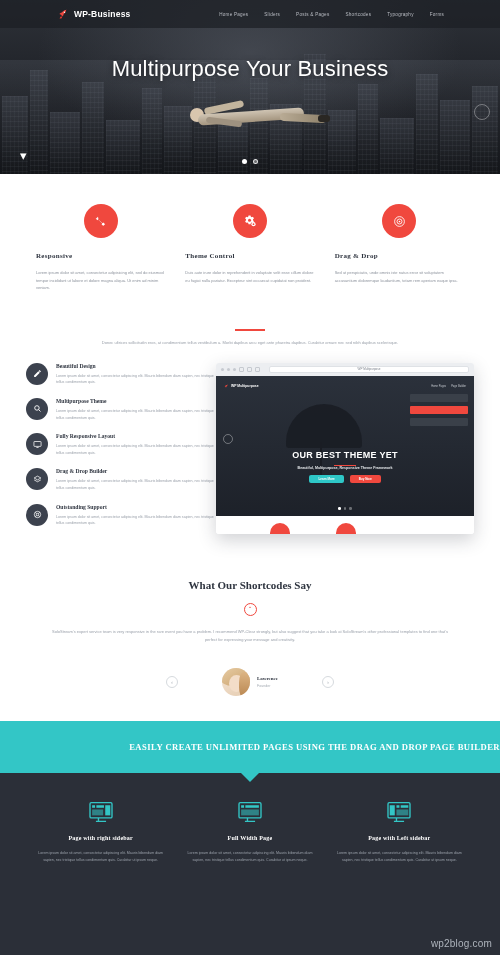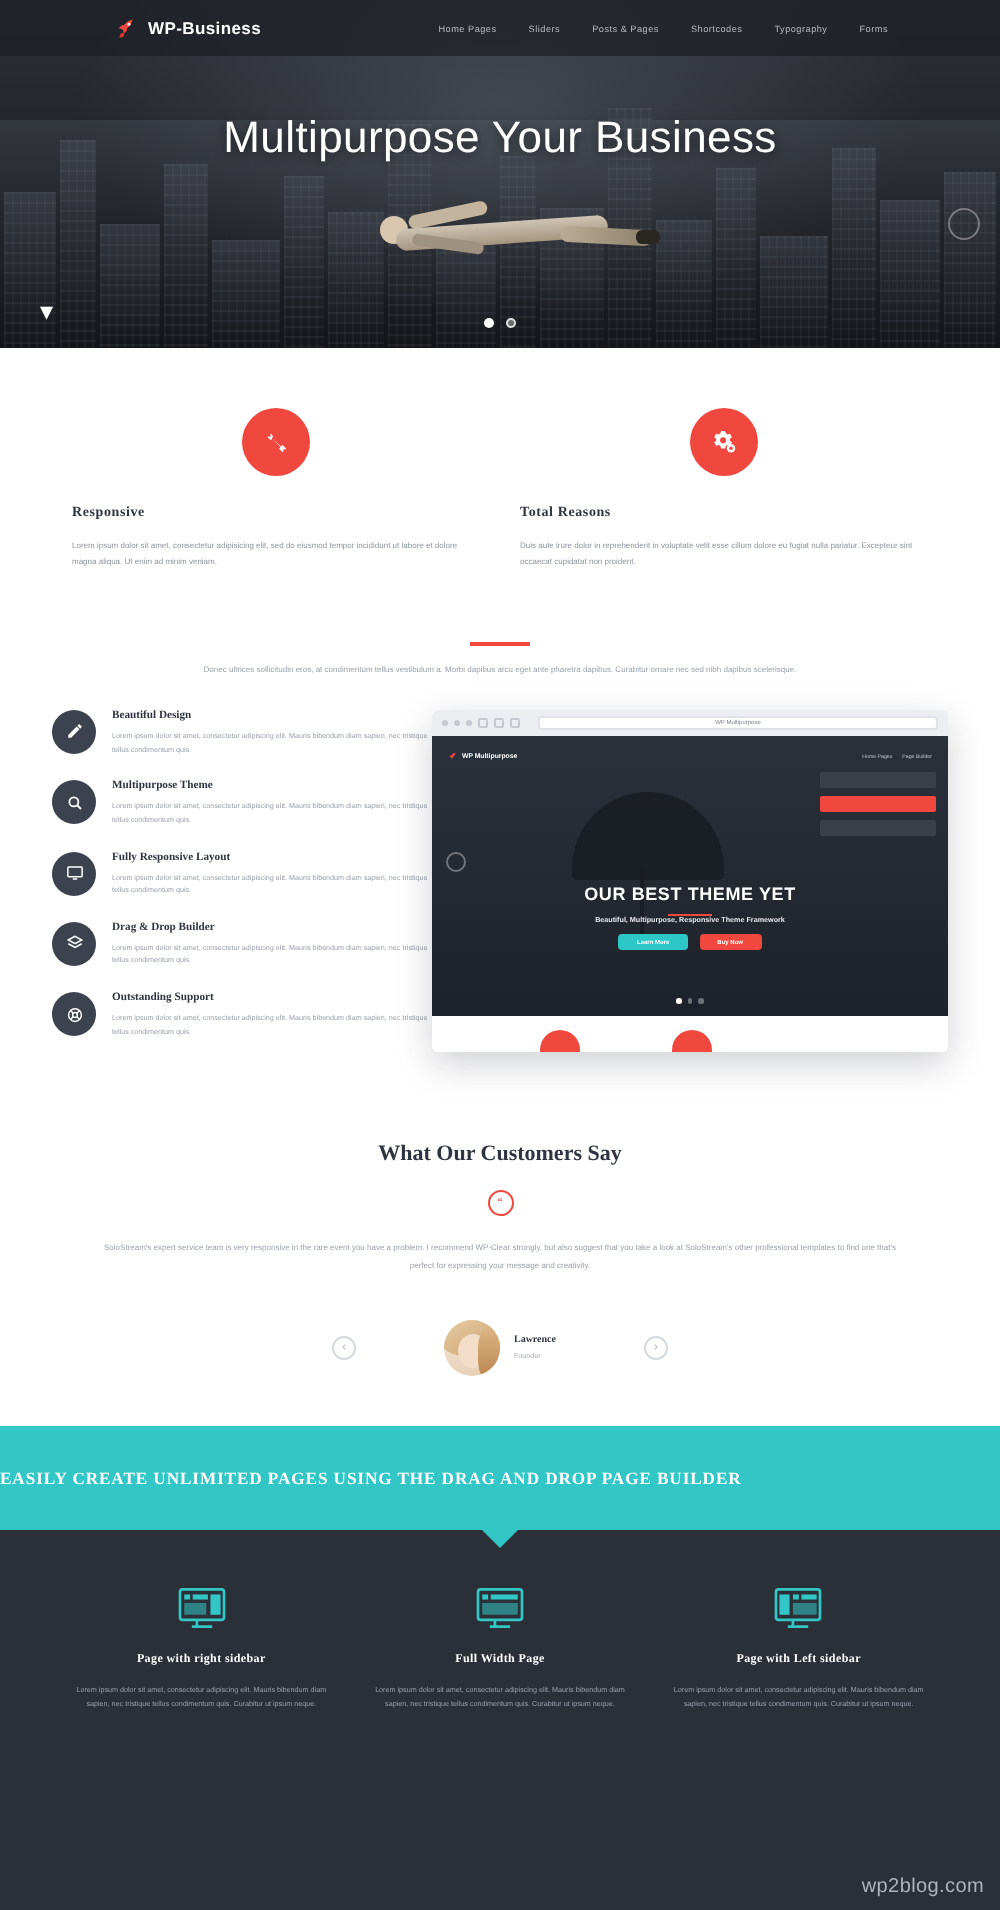--- a/index.html
+++ b/index.html
@@ -150,21 +150,21 @@
   .av-hair{position:absolute;left:-2px;top:-2px;width:32px;height:20px;border-radius:50% 50% 40% 40%;
     background:linear-gradient(150deg,#e9cfa8,#c9a06a);}
   .av-face{position:absolute;left:7px;top:7px;width:15px;height:17px;border-radius:50%;background:#f3ddc8;}
   .av-hair2{position:absolute;right:-1px;top:4px;width:12px;height:26px;border-radius:40%;
     background:linear-gradient(180deg,#dcb483,#b8854f);}
   .t-name{font-family:"Liberation Serif",serif;font-weight:bold;font-size:5px;color:#2f3540;text-align:left;}
   .t-role{font-size:3.6px;color:#a6acb4;text-align:left;margin-top:3px;}
 
   
   .cta { position:relative; background:#33c6c6; height:52px;
-    display:flex; align-items:center; justify-content:flex-start; }
+    display:flex; align-items:center; justify-content:flex-end; }
   .cta-text { color:#fff; font-family:"Liberation Serif",serif; font-weight:bold;
     font-size:8.6px; letter-spacing:.45px; text-align:center; }
   .cta-arrow { position:absolute; left:50%; bottom:-9px; transform:translateX(-50%);
     width:0; height:0; border-left:10px solid transparent; border-right:10px solid transparent;
     border-top:10px solid #33c6c6; }
 
   
   .footer { background:#2b2f38; padding:28px 26px 0; display:flex; height:161px; }
   .fcol { flex:1; text-align:center; padding:0 10px; }
   .f-icon { margin:0 auto 12px; width:26px; height:22px; }
@@ -256,22 +256,33 @@
     </div>
     <div class="svc">
       <div class="svc-circle">
         <svg width="14" height="14" viewBox="0 0 24 24" fill="#fff">
           <path d="M9.5 2.5 8.9 4.6a5.6 5.6 0 0 0-1.5.9L5.3 4.9 3.6 7.8l1.7 1.4a5.6 5.6 0 0 0 0 1.7l-1.7 1.4 1.7 2.9 2.1-.6c.45.38.96.69 1.5.9l.6 2.1h3.4l.6-2.1c.54-.21 1.05-.52 1.5-.9l2.1.6 1.7-2.9-1.7-1.4a5.6 5.6 0 0 0 0-1.7l1.7-1.4-1.7-2.9-2.1.6a5.6 5.6 0 0 0-1.5-.9l-.6-2.1z"></path>
           <circle cx="11.2" cy="10.6" r="2.6" fill="#f0483e"></circle>
           <circle cx="18" cy="17.4" r="3.6" fill="#fff"></circle>
           <circle cx="18" cy="17.4" r="1.5" fill="#f0483e"></circle>
         </svg>
       </div>
-      <div class="svc-title">Total Reasons</div>
+      <div class="svc-title">Theme Control</div>
       <div class="svc-text">Duis aute irure dolor in reprehenderit in voluptate velit esse cillum dolore eu fugiat nulla pariatur. Excepteur sint occaecat cupidatat non proident.</div>
+    </div>
+    <div class="svc">
+      <div class="svc-circle">
+        <svg width="13" height="13" viewBox="0 0 24 24">
+          <circle cx="12" cy="12" r="9" fill="none" stroke="#fff" stroke-width="1.6"></circle>
+          <circle cx="12" cy="12" r="4.6" fill="none" stroke="#fff" stroke-width="1.6"></circle>
+          <circle cx="12" cy="12" r="1.6" fill="#fff"></circle>
+        </svg>
+      </div>
+      <div class="svc-title">Drag &amp; Drop</div>
+      <div class="svc-text">Sed ut perspiciatis, unde omnis iste natus error sit voluptatem accusantium doloremque laudantium, totam rem aperiam eaque ipsa.</div>
     </div>
   </div>
 
   <div class="reasons">
     <div class="sec-head">
       <div class="sec-rule"></div>
       <div class="sec-sub">Donec ultrices sollicitudin eros, at condimentum tellus vestibulum a. Morbi dapibus arcu eget ante pharetra dapibus. Curabitur ornare nec sed nibh dapibus scelerisque.</div>
     </div>
 
     <div class="reason-wrap">
@@ -391,21 +402,21 @@
         </div>
         <div class="b-foot">
           <span class="b-fc" style="left:54px"></span>
           <span class="b-fc" style="left:120px"></span>
         </div>
       </div>
     </div>
   </div>
 
   <div class="testi">
-    <div class="testi-title">What Our Customers Say</div>
+    <div class="testi-title">What Our Shortcodes Say</div>
     <div class="quote-circle">“</div>
     <div class="testi-text">SoloStream's expert service team is very responsive in the rare event you have a problem. I recommend WP-Clear strongly, but also suggest that you take a look at SoloStream's other professional templates to find one that's perfect for expressing your message and creativity.</div>
     <div class="testi-foot">
       <span class="t-nav prev">‹</span>
       <span class="t-person">
         <span class="avatar">
           <span class="av-hair"></span>
             <span class="av-face"></span>
             <span class="av-hair2"></span>
         </span>

